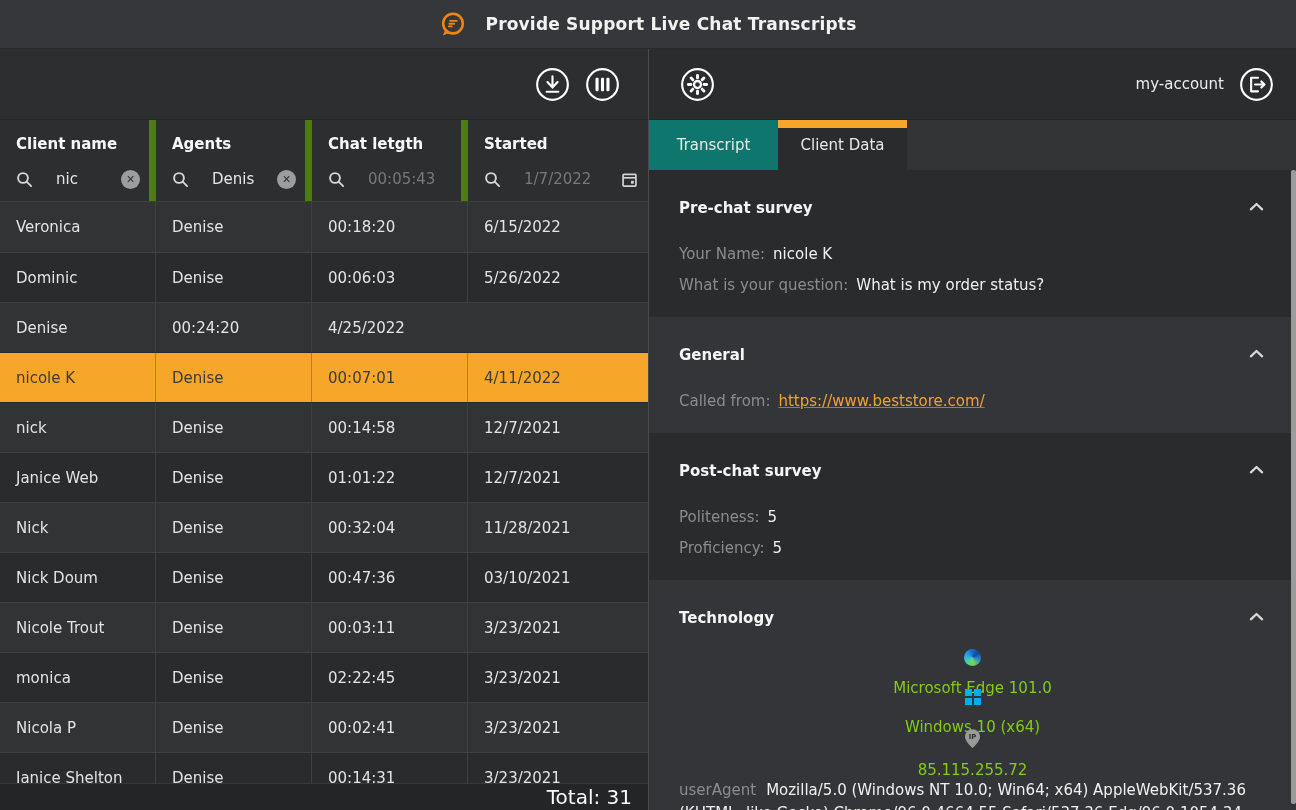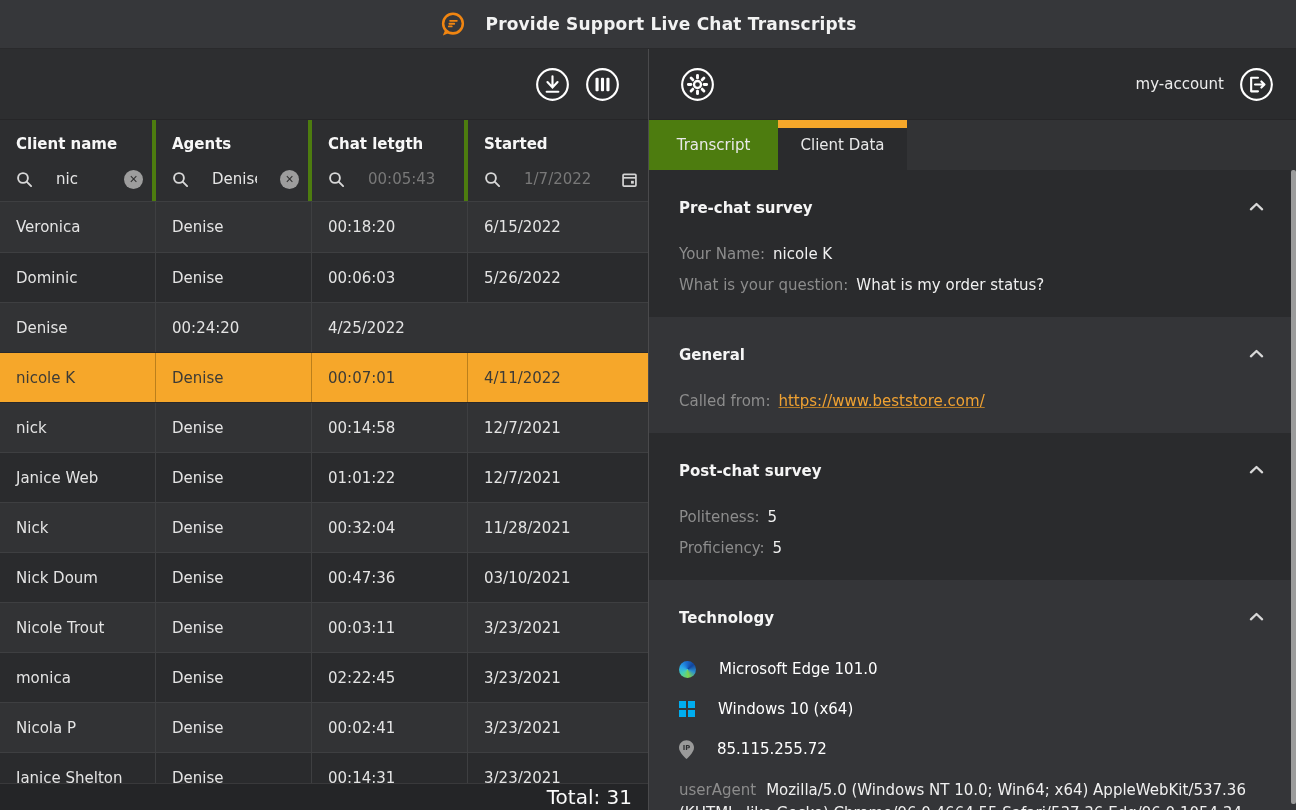--- a/index.html
+++ b/index.html
@@ -21,21 +21,21 @@
   .right-panel { flex:1; position:relative; background:#2b2c2e; }
   
   .panel-toolbar { height:71px; border-bottom:1px solid #262628; display:flex; align-items:center; }
   .left-panel .panel-toolbar { justify-content:flex-end; padding-right:28px; gap:14px; }
   .right-panel .panel-toolbar { padding:0 22px 0 30px; gap:14px; }
   .icon-btn { background:none; border:none; cursor:pointer; width:36px; height:36px; padding:0; display:flex; align-items:center; justify-content:center; }
   .spacer { flex:1; }
   .account-name { font-size:15px; color:#ededed; }
   
   .thead { display:grid; grid-template-columns:156px 156px 156px 180px; height:82px; background:#2d2e30; border-bottom:1px solid #3e3f41; }
-  .th-col { padding:15px 0 0 16px; border-right:4px solid #4d7c0f; }
+  .th-col { padding:15px 0 0 16px; border-right:7px solid #4d7c0f; }
   .th-col:last-child { border-right:none; }
   .th-label { font-size:15px; font-weight:700; color:#f7f7f7; cursor:pointer; }
   .filter { display:flex; align-items:center; gap:23px; margin-top:15px; padding-right:9px; height:22px; }
   .filter input {
     flex:1; min-width:0; background:transparent; border:none; outline:none;
     color:#e6e6e6; font-size:15px; font-family:inherit;
   }
   .filter input::placeholder { color:#787878; opacity:1; }
   .clear-btn {
     width:19px; height:19px; border-radius:50%; border:none; background:#9d9d9d;
@@ -54,36 +54,36 @@
   .tr.selected + .tr { border-top-color:#29292b; }
   .tr.selected .td { color:#3d3b36; border-right-color:#bb7f1b; }
   
   .tfoot {
     position:absolute; left:0; right:0; bottom:0; height:27px; background:#242527;
     border-top:1px solid #39393b; display:flex; align-items:center; justify-content:flex-end;
     padding-right:16px; font-size:20px; color:#fafafa;
   }
   
   .tabbar { height:50px; background:#323335; display:flex; }
-  .tab { width:129px; border:none; background:#4d7c0f; color:#e9e9e9; font-size:15px; font-family:inherit; cursor:pointer; position:relative; }
+  .tab { width:129px; border:none; background:#0f766e; color:#e9e9e9; font-size:15px; font-family:inherit; cursor:pointer; position:relative; }
   .tab.active { background:#2a2b2d; }
   .tab.active::before { content:""; position:absolute; top:0; left:0; right:0; height:8px; background:#f6a72a; }
   
   .sections { height:640px; overflow:hidden; }
   .section { padding:28px 30px 16px; }
   .section.dark { background:#2a2b2d; }
   .section.light { background:#343538; }
   .section-head { display:flex; align-items:center; justify-content:space-between; margin-bottom:22px; }
   .section-title { font-size:15px; font-weight:700; color:#f5f5f5; }
   .collapse-btn { background:none; border:none; cursor:pointer; padding:2px; display:flex; }
   .field { font-size:15px; line-height:31px; white-space:nowrap; overflow:hidden; }
   .field .lbl { color:#8c8c8c; margin-right:8px; }
   .field .val { color:#f0f0f0; }
   .field a.val { color:#f0a232; text-decoration:underline; text-decoration-color:#b27a28; }
-  .tech-item { height:40px; display:flex; align-items:center; gap:23px; font-size:15px; color:#ffffff; }
+  .tech-item { height:40px; display:flex; align-items:center; gap:13px; font-size:15px; color:#84cc16;flex-direction:column; }
   .tech-item:first-of-type { margin-top:2px; }
   .edge-dot { width:17px; height:17px; border-radius:50%; flex:0 0 auto;
     background:conic-gradient(from 230deg,#45d0b0,#2aa7e8,#1b6fd0,#12459c,#2a8fd0,#7fd24a,#45d0b0); }
   .win-grid { width:16px; height:16px; display:grid; grid-template-columns:1fr 1fr; gap:2px; flex:0 0 auto; }
   .win-grid i { background:#00adef; }
   .useragent { margin-top:10px; font-size:15px; line-height:23px; color:#f0f0f0; }
   .useragent .lbl { color:#8c8c8c; margin-right:10px; }
   
   .scroll-thumb { position:absolute; right:0; top:121px; width:5px; height:634px; background:#9b9b9b; border-radius:2px; }
 </style>

